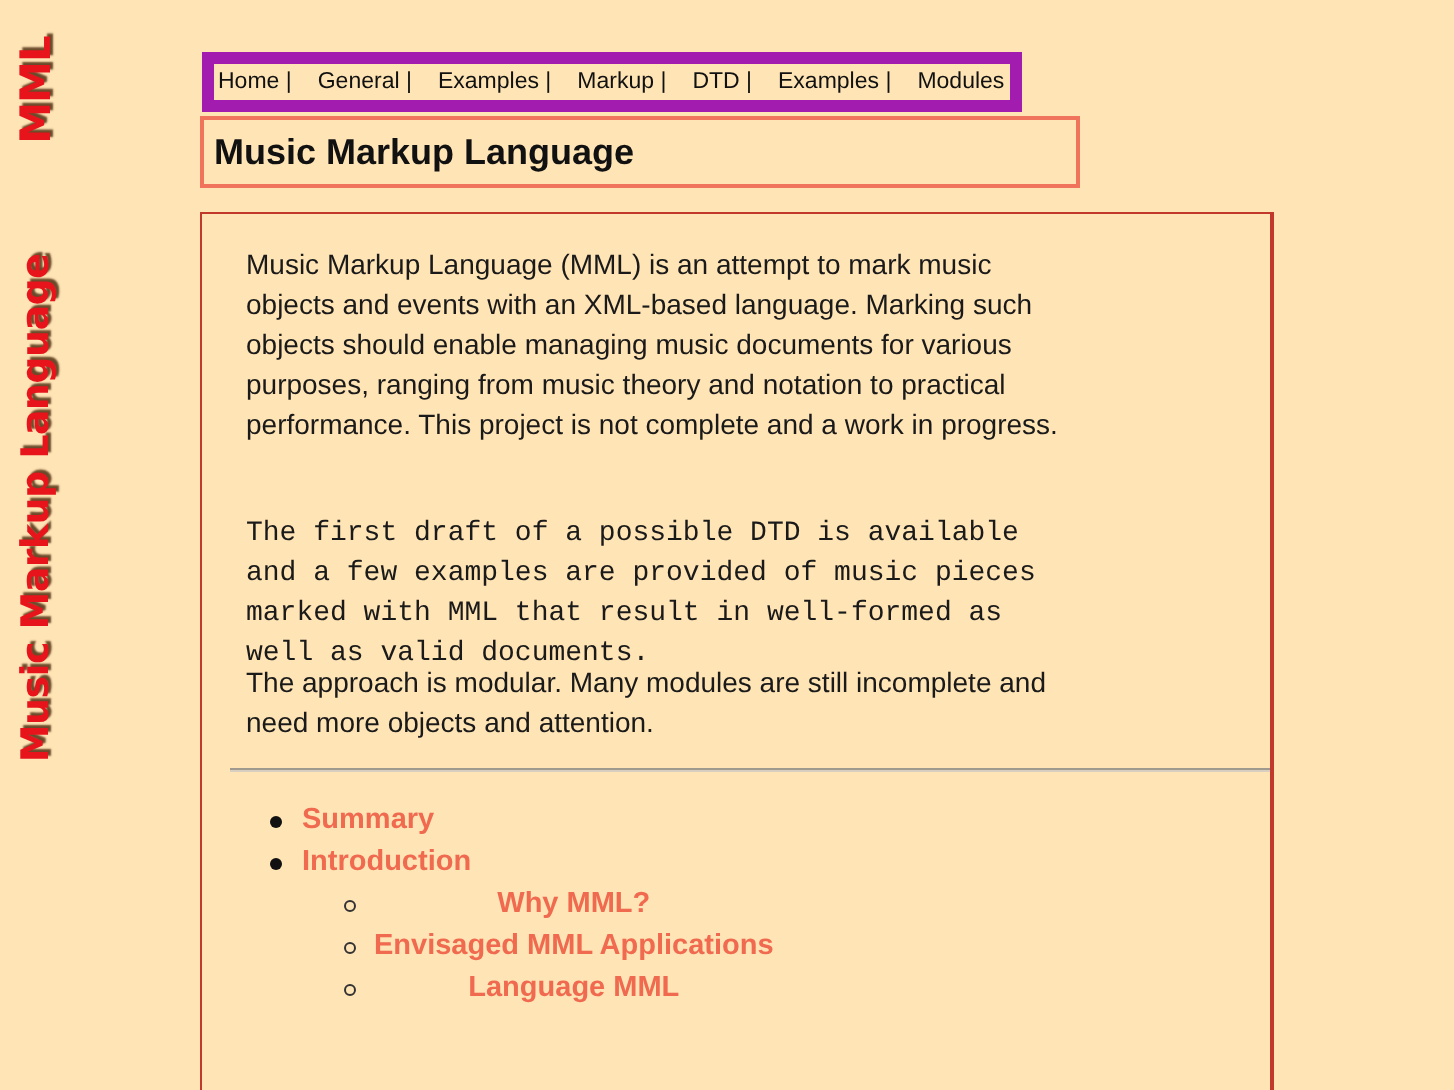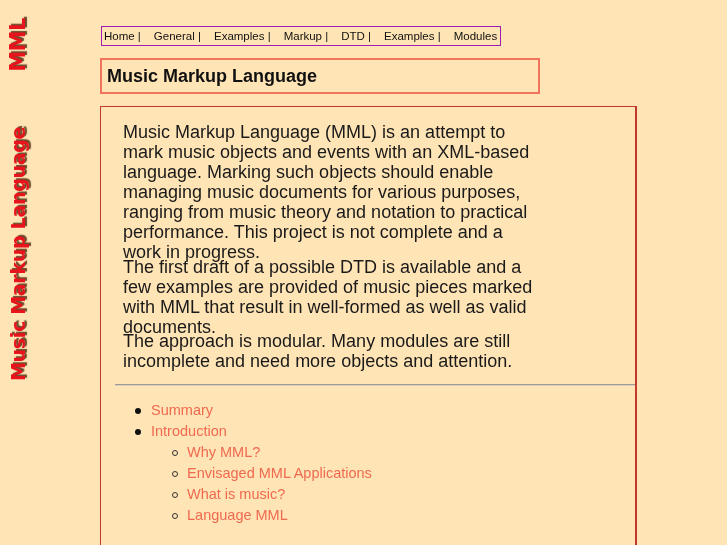--- a/index.html
+++ b/index.html
@@ -38,21 +38,21 @@
       width: 28px;
       height: 244px;
     }
     .logo-full span { font-size: 19px; letter-spacing: -0.3px; }
 
     .nav {
       position: absolute;
       left: 101px;
       top: 26px;
       height: 18px;
-      border: 1px solid #a21caf;
+      border: 6px solid #a21caf;
       display: flex;
       align-items: center;
       padding: 0 3px 0 2px;
       font-size: 11.5px;
       color: #111;
       box-sizing: content-box;
     }
     .nav a {
       color: #111;
       text-decoration: none;
@@ -87,26 +87,26 @@
       height: 460px;
       border: 1px solid #c0392b;
       border-bottom: none;
       border-right: 2px solid #c0392b;
     }
     .content p {
       position: absolute;
       left: 22px;
       width: 420px;
       margin: 0;
-      font-size: 18px;
+      font-size: 14px;
       line-height: 20px;
       color: #1a1a1a;
     }
     .p1 { top: 15px; }
-    .p2 { top: 150px; }
+    .p2 { top: 150px; font-family: Liberation Mono, monospace; }
     .p3 { top: 224px; }
     .rule {
       position: absolute;
       left: 14px;
       right: 0;
       top: 277px;
       height: 0;
       border-top: 1px solid #a09a8e;
       border-bottom: 1px solid #d8cfc0;
     }
@@ -116,29 +116,29 @@
       top: 293px;
       margin: 0;
       padding: 0;
       list-style: none;
     }
     .toc li {
       position: relative;
       height: 21px;
       line-height: 21px;
       font-size: 14.5px;
-      font-weight: normal;
+      font-weight: bold;
     }
     .toc li a {
       color: #f06a50;
       text-decoration: none;
       white-space: nowrap;
     }
     .toc li.lvl1 { padding-left: 50px; }
-    .toc li.lvl2 { padding-left: 86px; }
+    .toc li.lvl2 { padding-left: 86px; text-align: center; }
     .bullet {
       position: absolute;
       top: 7.5px;
       width: 6px;
       height: 6px;
       border-radius: 50%;
       box-sizing: border-box;
     }
     .lvl1 .bullet { left: 34px; background: #111; }
     .lvl2 .bullet { left: 71px; border: 1.3px solid #333; background: transparent; }
@@ -184,20 +184,16 @@
     <li class="lvl2">
       <span class="bullet"></span>
       <a href="#">Why MML?</a>
     </li>
     <li class="lvl2">
       <span class="bullet"></span>
       <a href="#">Envisaged MML Applications</a>
     </li>
     <li class="lvl2">
       <span class="bullet"></span>
-      <a href="#">What is music?</a>
-    </li>
-    <li class="lvl2">
-      <span class="bullet"></span>
       <a href="#">Language MML</a>
     </li>
   </ul>
 </div>
 
 </body></html>

